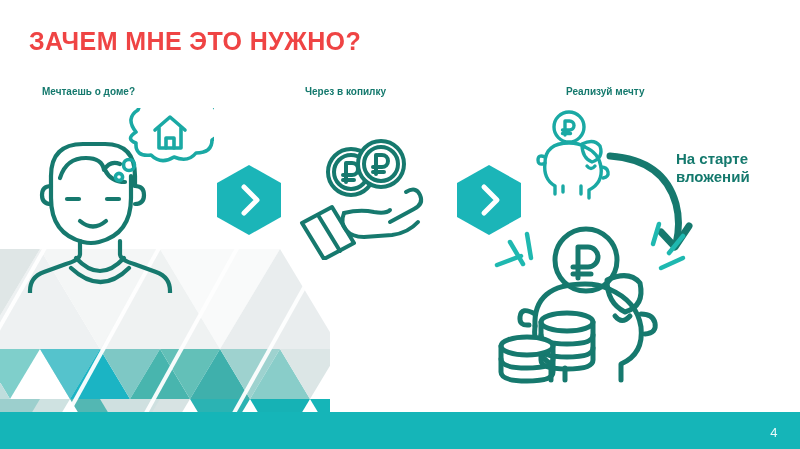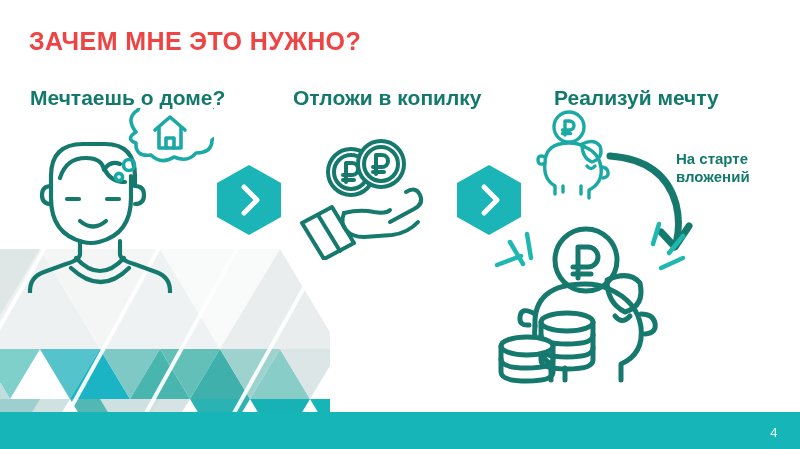--- a/index.html
+++ b/index.html
@@ -30,22 +30,23 @@
     position:absolute;left:29px;top:27px;
     color:#ef4444;
     font-size:25px;font-weight:bold;letter-spacing:.4px;
     white-space:nowrap;
   }
 
   
   .step-label{
     position:absolute;
     color:#14796d;
-    font-size:21px;font-weight:bold;
+    font-size:10px;font-weight:bold;
     white-space:nowrap;
+    margin-left:12px;
   }
   #label-1{left:30px;top:86px;}
   #label-2{left:293px;top:86px;}
   #label-3{left:554px;top:86px;}
 
   
   .annot{
     position:absolute;
     color:#14796d;
     font-size:15px;font-weight:bold;line-height:1.22;
@@ -116,21 +117,21 @@
       <polygon points="100,120 160,20 220,120" fill="#ffffff" opacity="0.18"></polygon>
     </g>
   </svg>
 
   <div class="bottom-bar"></div>
   <div class="page-num">4</div>
 
   <div class="title">ЗАЧЕМ МНЕ ЭТО НУЖНО?</div>
 
   <div class="step-label" id="label-1">Мечтаешь о доме?</div>
-  <div class="step-label" id="label-2">Отложи в копилку</div>
+  <div class="step-label" id="label-2">Через в копилку</div>
   <div class="step-label" id="label-3">Реализуй мечту</div>
 
   <div class="annot" id="annot-start">На старте
 вложений</div>
 
   <svg class="art" id="art-person" viewBox="0 0 200 185">
     <g fill="none" stroke="#16796e" stroke-width="4.2" stroke-linecap="round" stroke-linejoin="round">
 
       <path d="M37 68 q0 -32 32 -32 h22 q30 0 30 32 v10"></path>
       <path d="M37 68 v22 q0 36 32 44 q8 2 16 0 q32 -8 32 -44 V68"></path>

